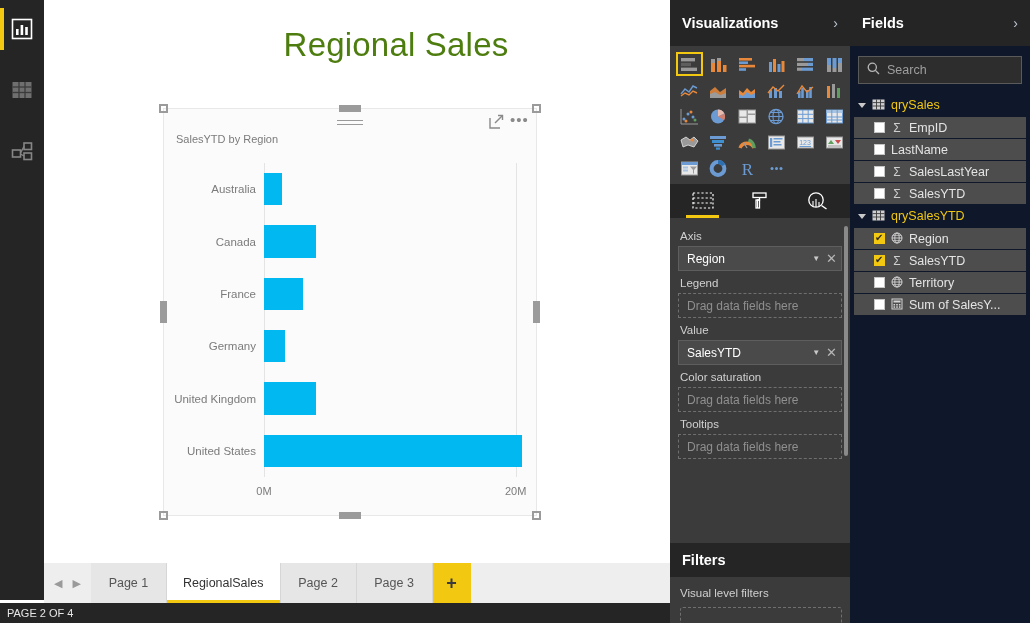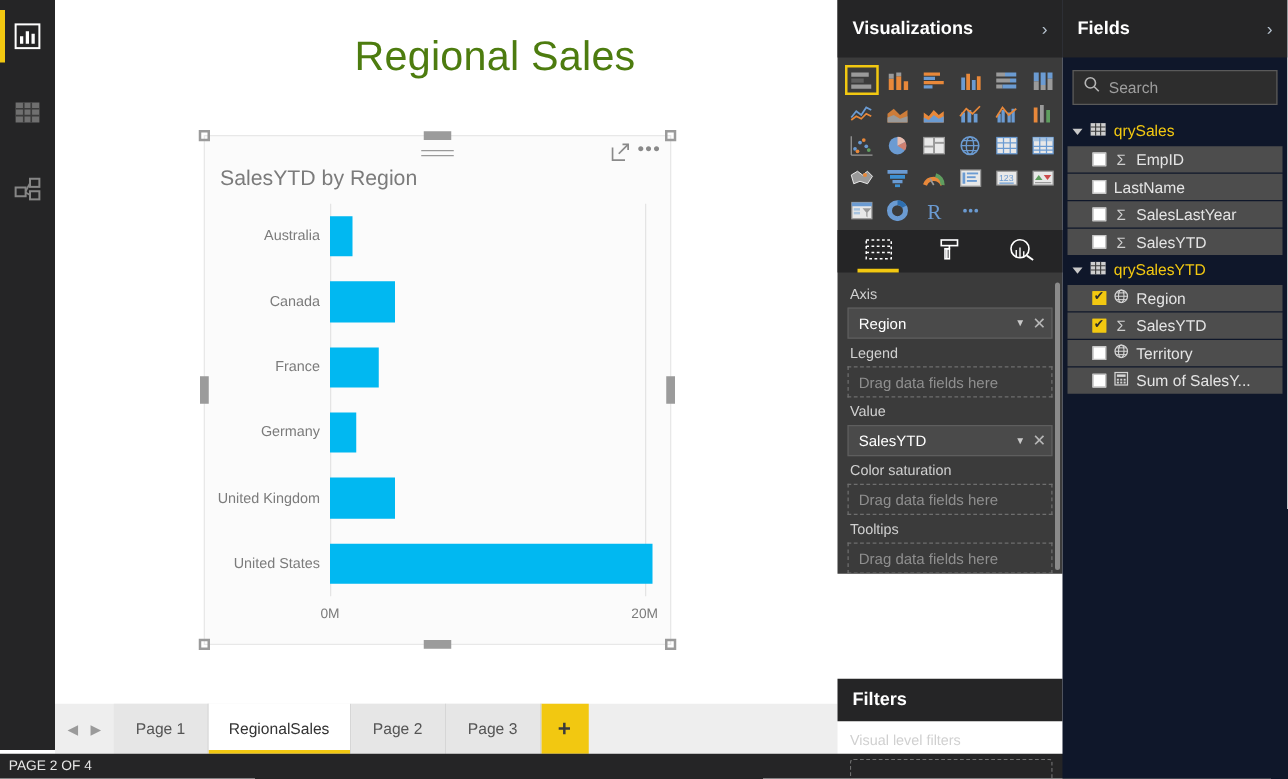--- a/index.html
+++ b/index.html
@@ -46,21 +46,21 @@
   .v-icon { position: absolute; top: 5px; cursor: pointer; }
   #expand-icon { right: 32px; width: 15px; height: 15px; }
   #more-icon {
     right: 8px; top: 6px; width: 18px; height: 14px;
     color: #8a8a8a; font-size: 15px; line-height: 10px; letter-spacing: 1px;
   }
   #drag-grip { position: absolute; left: 50%; top: 11px; transform: translateX(-50%); width: 26px; }
   #drag-grip div { height: 1px; background: #9a9a9a; margin-bottom: 3px; }
   #visual-title {
     position: absolute; left: 12px; top: 24px;
-    font-size: 17px; color: #7b7b7b;
+    font-size: 11px; color: #7b7b7b;
   }
   
   .handle { position: absolute; background: #9b9b9b; }
   .corner { width: 9px; height: 9px; background: transparent; border: 2px solid #9b9b9b; }
 
   
   #chart { position: absolute; left: 0; top: 46px; width: 374px; height: 362px; }
   .ylabel {
     position: absolute; right: 0; width: 92px; text-align: right;
     font-size: 11.5px; color: #7b7b7b; transform: translateY(-50%);
@@ -98,21 +98,21 @@
 
   
   #statusbar {
     position: absolute; left: 0; top: 603px; width: 1030px; height: 20px;
     background: #252526; color: #e6e6e6;
     font-size: 11px; display: flex; align-items: center; padding-left: 7px;
   }
 
   
   #viz-pane {
-    position: absolute; left: 670px; top: 0; width: 180px; height: 459px;
+    position: absolute; left: 670px; top: 0; width: 180px; height: 623px;
     background: #3b3b3b;
   }
   #fields-pane {
     position: absolute; left: 850px; top: 0; width: 180px; height: 623px;
     background: #0f172a;
   }
   .pane-head {
     height: 46px; background: #252526; display: flex; align-items: center;
     justify-content: space-between; padding: 0 12px;
   }

